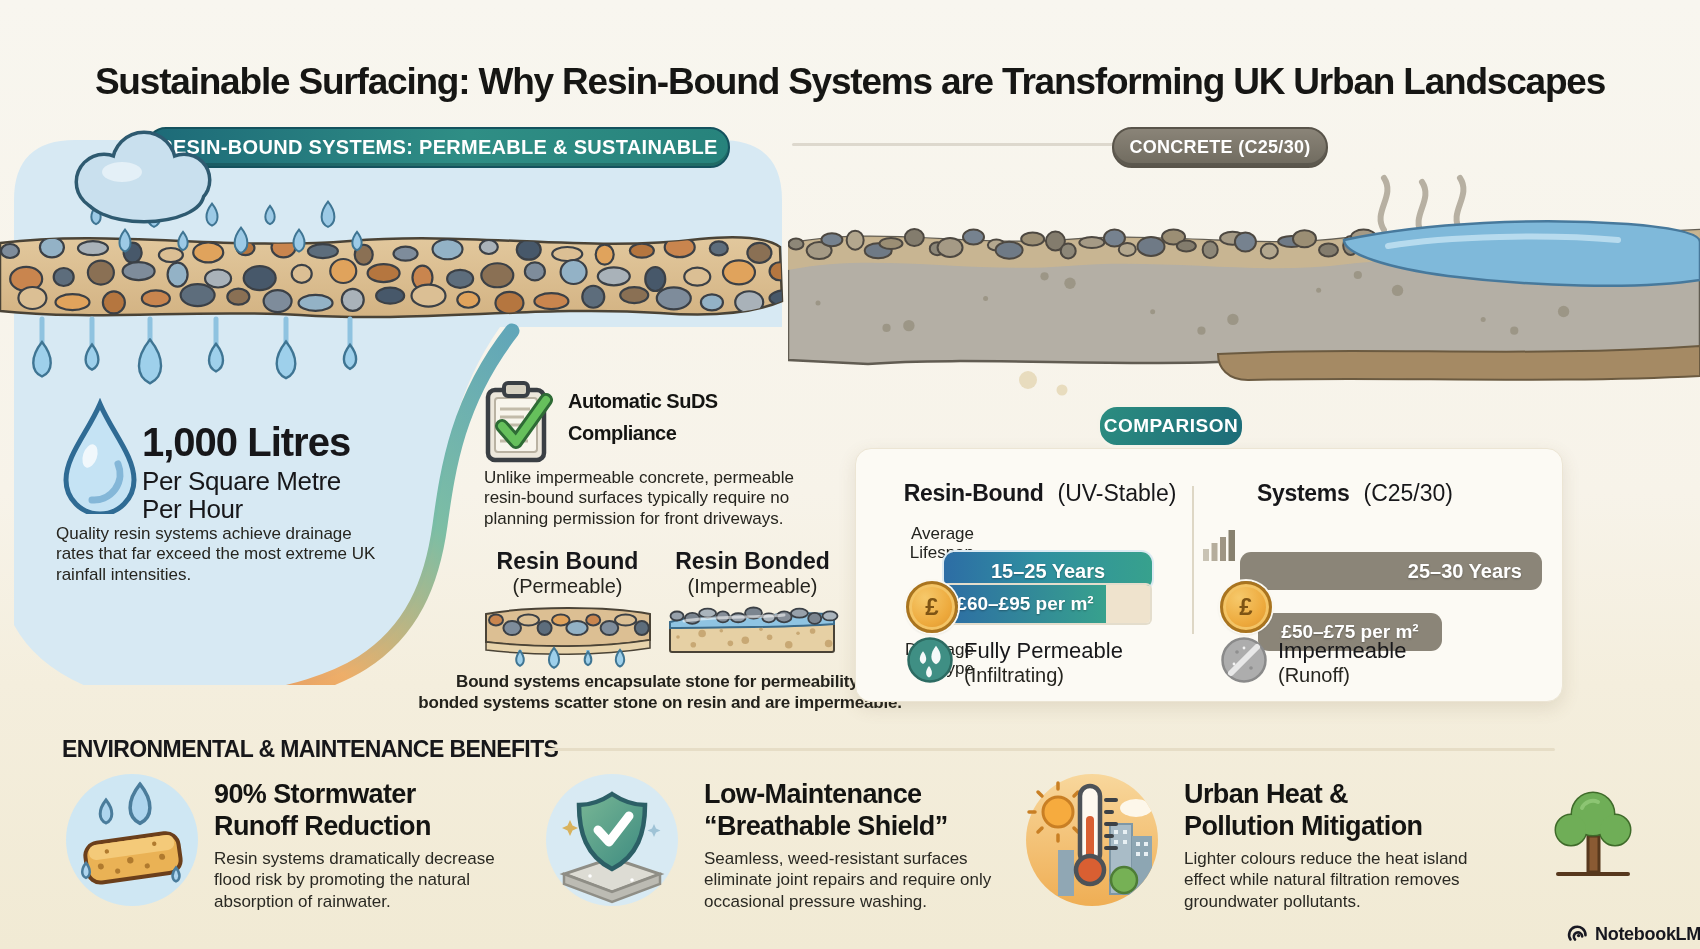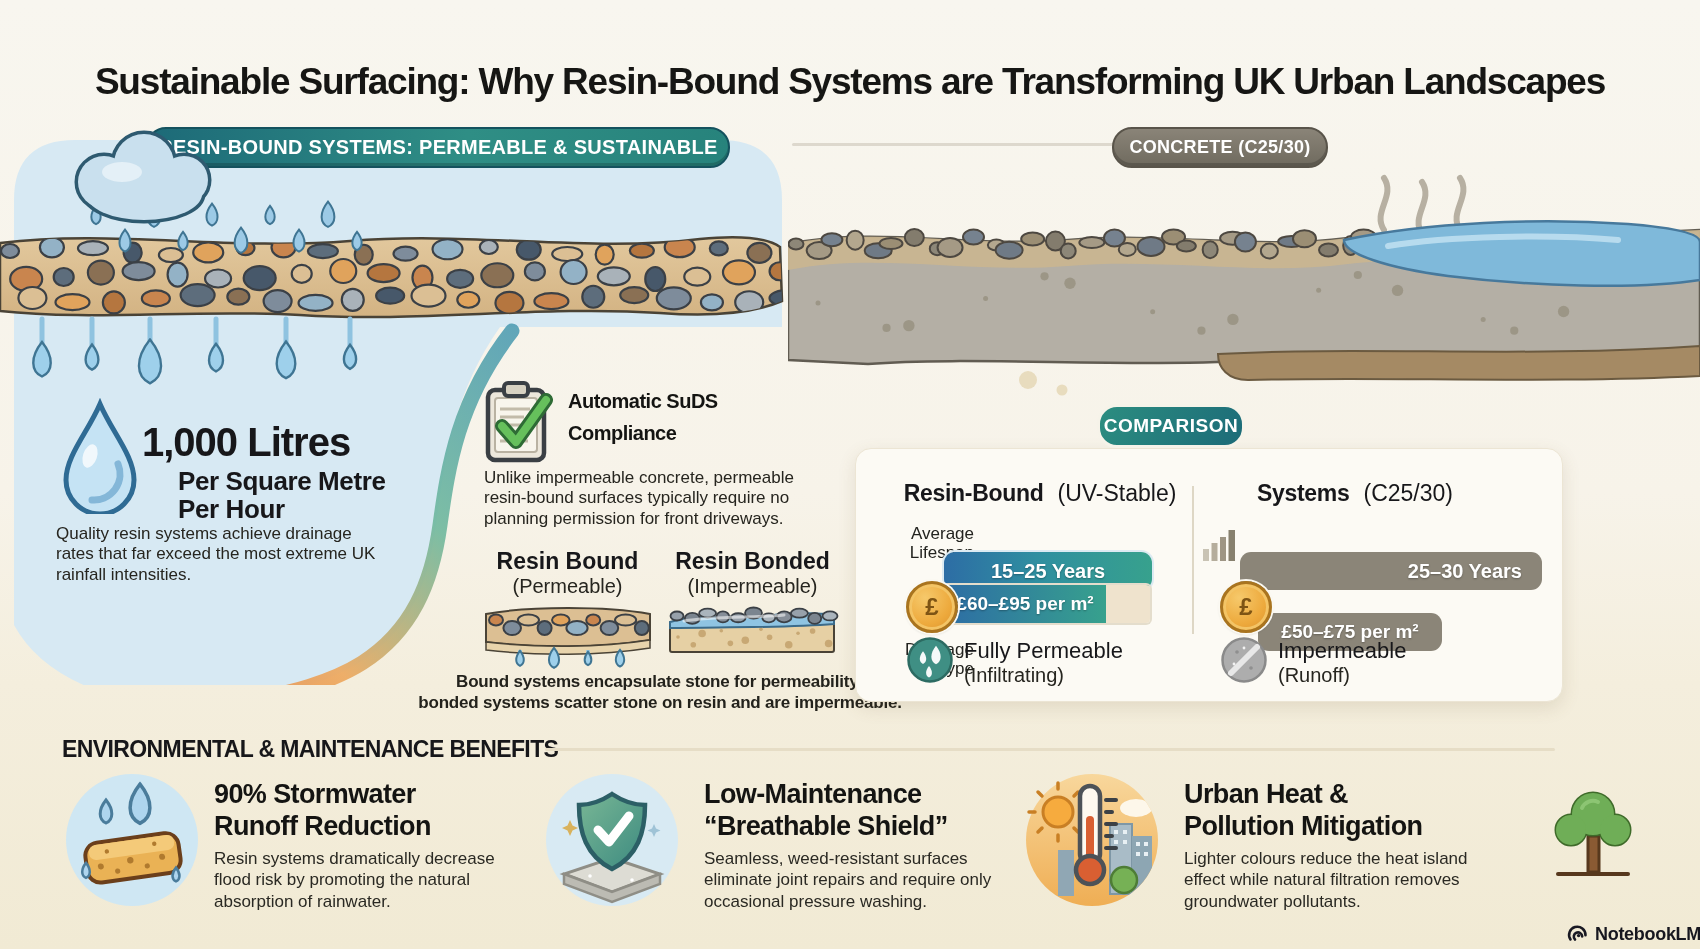--- a/index.html
+++ b/index.html
@@ -11,21 +11,21 @@
   .abs{position:absolute;}
   .page-title{left:0;top:36px;width:1700px;text-align:center;font-size:37px;font-weight:bold;letter-spacing:-1.2px;color:#161614;}
   .pill{display:flex;align-items:center;justify-content:center;color:#fff;font-weight:bold;border-radius:20px;z-index:2;}
   .pill-resin{left:146px;top:127px;width:580px;height:37px;font-size:20px;letter-spacing:.3px;
     background:linear-gradient(90deg,#1d6a78,#2f8e85 55%,#27837c);border:2px solid #14525e;box-shadow:inset 0 -3px 0 rgba(0,0,0,.18);}
   .pill-concrete{left:1112px;top:127px;width:212px;height:37px;font-size:18px;letter-spacing:.3px;
     background:linear-gradient(180deg,#89robe,#746e62);background:linear-gradient(180deg,#8a8478,#6f6a5e);border:2px solid #59544a;box-shadow:inset 0 -3px 0 rgba(0,0,0,.18);}
   .line-concrete{left:792px;top:143px;width:330px;height:3px;background:#ddd8cd;border-radius:2px;z-index:1;}
 
   .stat-value{left:142px;top:420px;font-size:40px;font-weight:bold;letter-spacing:-1px;color:#17171a;}
-  .stat-sub{left:142px;font-size:26px;font-weight:bold;letter-spacing:-.4px;color:#17171a;margin-left:36px;}
+  .stat-sub{left:142px;font-size:26px;font-weight:normal;letter-spacing:-.4px;color:#17171a;}
   .body-text{font-size:17px;line-height:1.2;color:#26251f;}
   .stat-desc{left:56px;top:524px;width:320px;}
   .suds-h{left:568px;font-size:20px;font-weight:bold;letter-spacing:-.5px;color:#141412;}
   .suds-desc{left:484px;top:468px;width:345px;}
   .mini-label{width:195px;text-align:center;font-size:23px;font-weight:bold;color:#17171a;}
   .mini-sublabel{width:195px;text-align:center;font-size:20px;color:#26251f;}
   .caption{width:520px;text-align:center;font-size:17px;font-weight:bold;letter-spacing:-.2px;color:#23221c;line-height:1.18;}
 
   .card{left:855px;top:448px;width:706px;height:252px;background:#fcfaf4;border:1px solid #ece5d4;border-radius:16px;
     box-shadow:0 6px 18px rgba(110,95,60,.14);z-index:1;}

